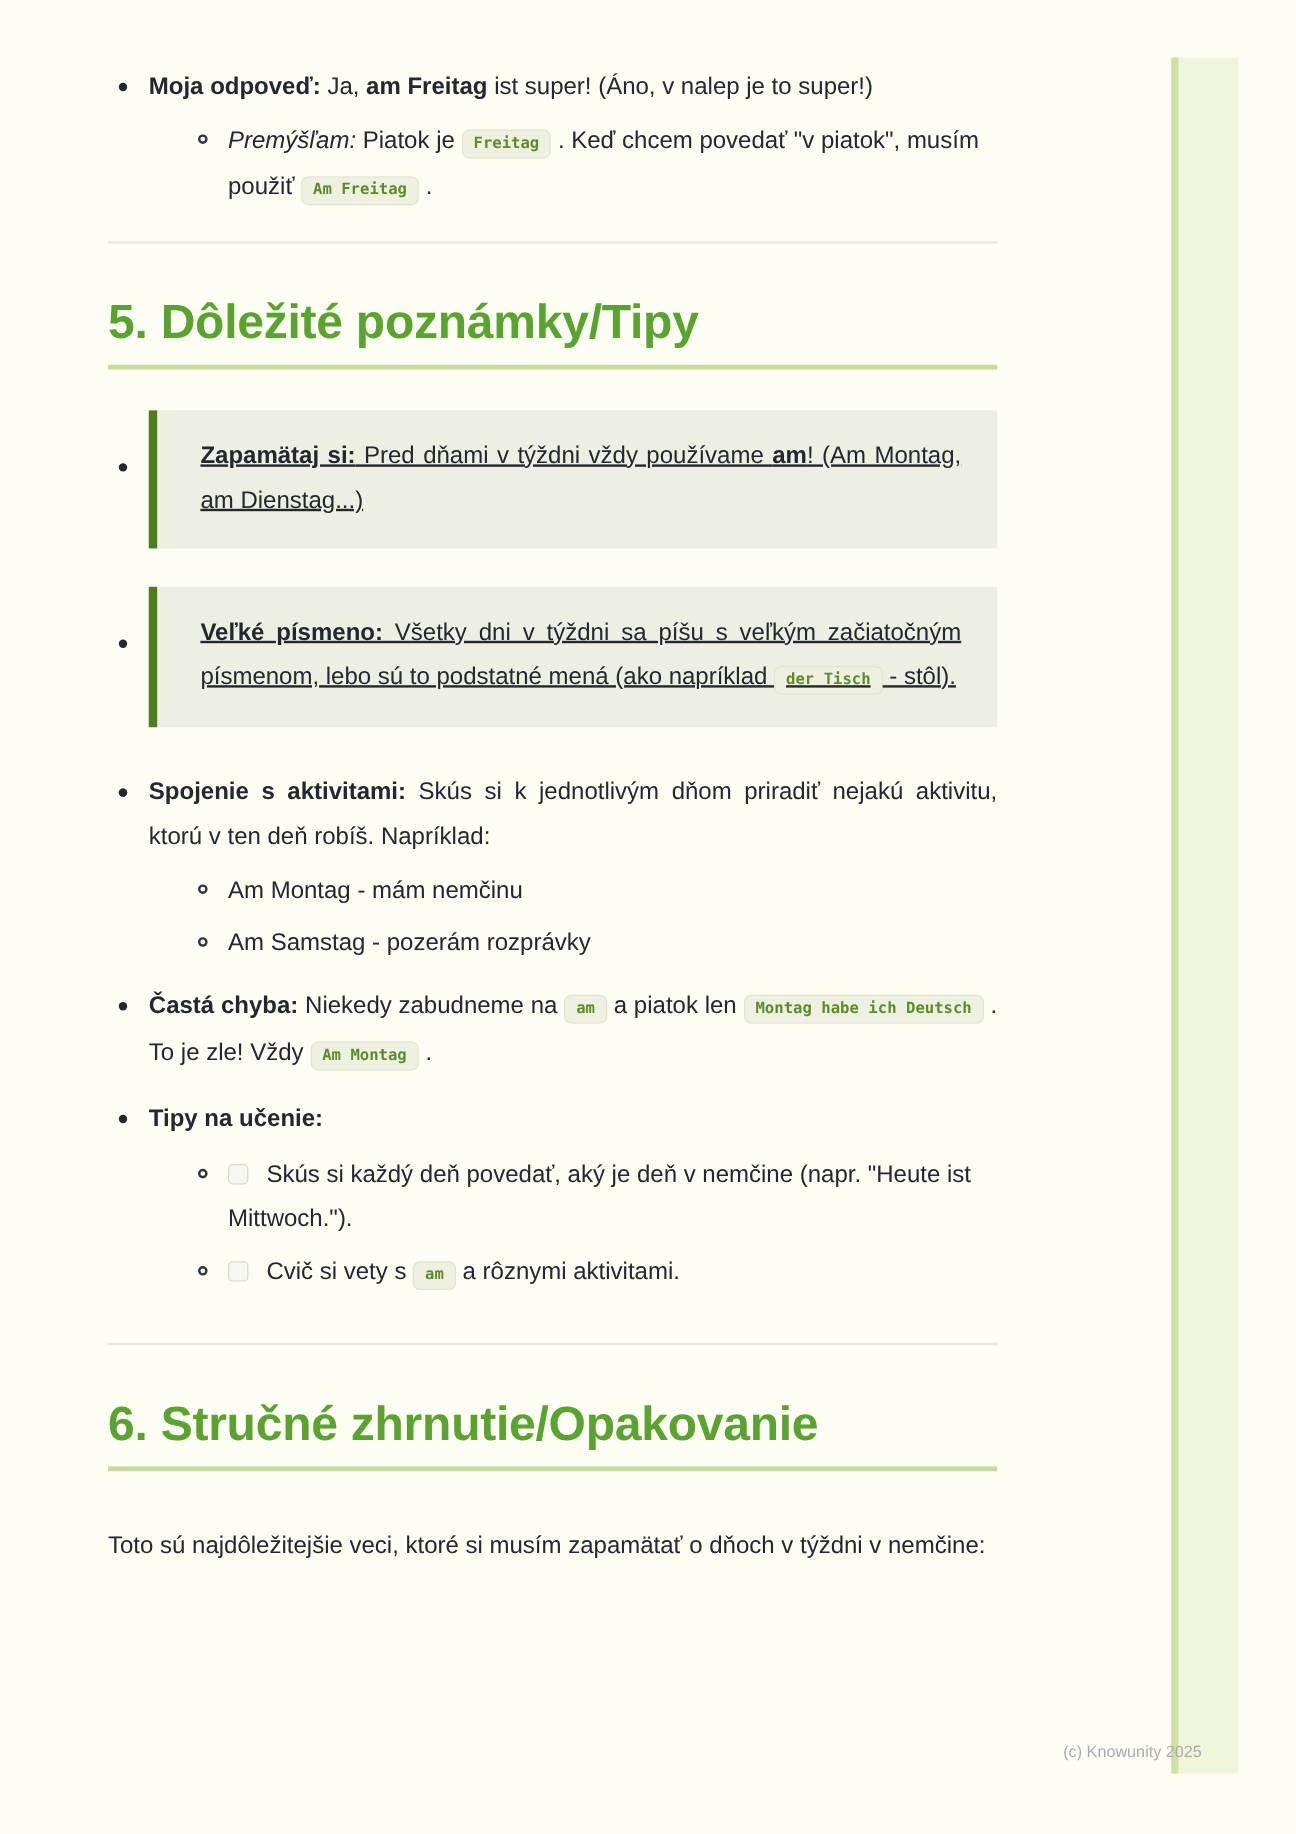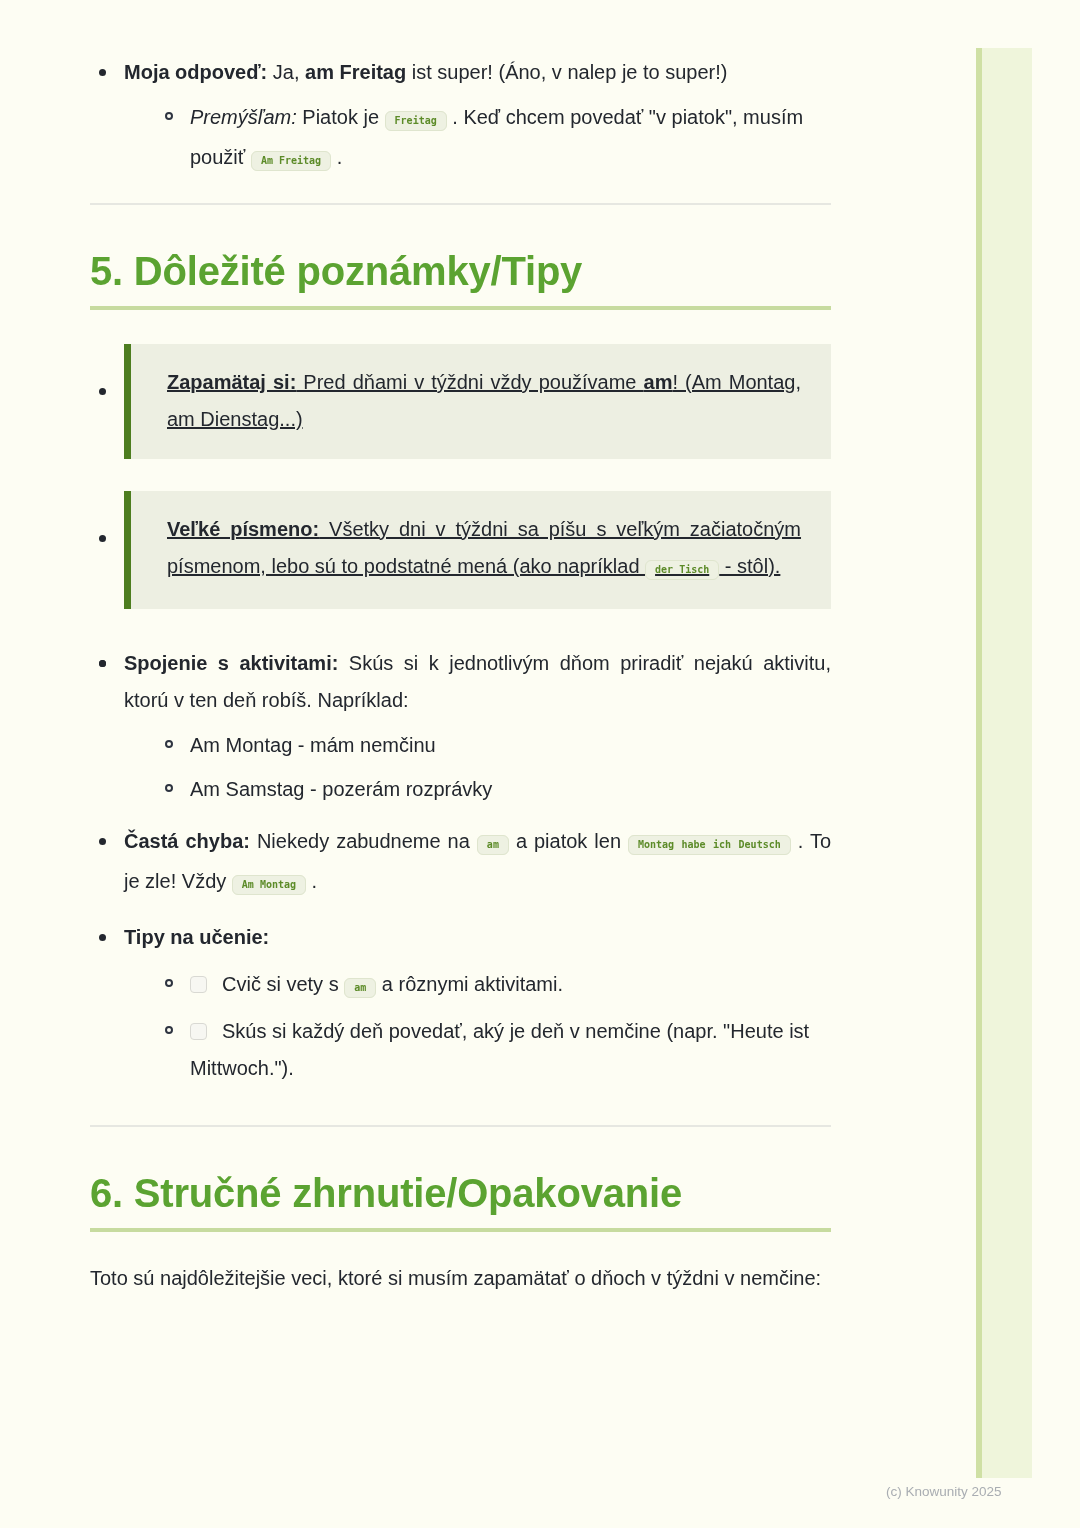--- a/index.html
+++ b/index.html
@@ -27,21 +27,21 @@
   .li-sub{position:relative;padding-left:33px;margin-bottom:8px;line-height:36px;text-align:left;}
   .li-sub:last-child{margin-bottom:0;}
   .circ{
     position:absolute;left:8px;top:13px;width:8px;height:8px;border-radius:50%;
     border:2px solid #2e3440;background:transparent;box-sizing:border-box;
   }
   .b{font-weight:700;}
   .i{font-style:italic;}
   .code{
     font-family:"DejaVu Sans Mono",monospace;font-weight:700;
-    font-size:10px;color:#5c8b28;background:#eef1e2;
+    font-size:13px;color:#5c8b28;background:#eef1e2;
     border:1px solid #dfe5ce;border-radius:6px;padding:3px 9px 4px;
     box-decoration-break:clone;-webkit-box-decoration-break:clone;
     white-space:pre-wrap;
   }
   .divider{border:none;border-top:2px solid #e6e7e1;margin:0;}
   .hr1{margin-top:24px;}
   .hr2{margin-top:38px;}
   h2{
     margin:48px 0 0 0;font-size:40px;line-height:36px;font-weight:700;
     color:#5ba331;letter-spacing:-0.2px;
@@ -58,23 +58,23 @@
     text-decoration:underline;
   }
   .bullets{margin-top:36px;}
   .checklist{padding-left:33px;margin-top:10px;text-align:left;}
   .li-check{position:relative;padding-left:33px;margin-bottom:7px;line-height:37px;text-align:left;}
   .checkbox{
     display:inline-block;width:17px;height:17px;border-radius:4px;
     border:1.5px solid #d9d9d3;background:#f7f7f2;
     margin-right:15px;vertical-align:-2px;box-sizing:border-box;
   }
-  .para{margin-top:28px;text-align:justify;}
+  .para{margin-top:44px;text-align:justify;}
   .footer{
-    position:absolute;left:886px;top:1483px;
+    position:absolute;left:886px;top:1451px;
     font-size:13.5px;line-height:18px;color:#a9adb2;white-space:nowrap;
   }
 </style>
 </head>
 <body>
 
 <div class="page-edge-strip"></div>
 
 <div class="content">
 
@@ -131,24 +131,24 @@
     </li>
     <li class="li-top">
       <span class="dot"></span>
       <span><span class="b">Častá chyba:</span><span> Niekedy zabudneme na </span><span class="code">am</span><span> a piatok len </span><span class="code">Montag habe ich Deutsch</span><span> . To je zle! Vždy </span><span class="code">Am Montag</span><span> .</span></span>
     </li>
     <li class="li-top" style="margin-bottom:0;">
       <span class="dot"></span>
       <span><span class="b">Tipy na učenie:</span></span>
       <ul class="checklist">
         <li class="li-check">
-          <span class="circ"></span><span class="checkbox"></span><span><span>Cvič si vety s </span><span class="code">am</span><span> a rôznymi aktivitami.</span></span>
+          <span class="circ"></span><span class="checkbox"></span><span><span>Skús si každý deň povedať, aký je deň v nemčine (napr. "Heute ist Mittwoch.").</span></span>
         </li>
         <li class="li-check">
-          <span class="circ"></span><span class="checkbox"></span><span><span>Skús si každý deň povedať, aký je deň v nemčine (napr. "Heute ist Mittwoch.").</span></span>
+          <span class="circ"></span><span class="checkbox"></span><span><span>Cvič si vety s </span><span class="code">am</span><span> a rôznymi aktivitami.</span></span>
         </li>
       </ul>
     </li>
   </ul>
 
   <hr class="divider hr2">
 
   <h2>6. Stručné zhrnutie/Opakovanie</h2>
   <div class="h-underline"></div>
 

